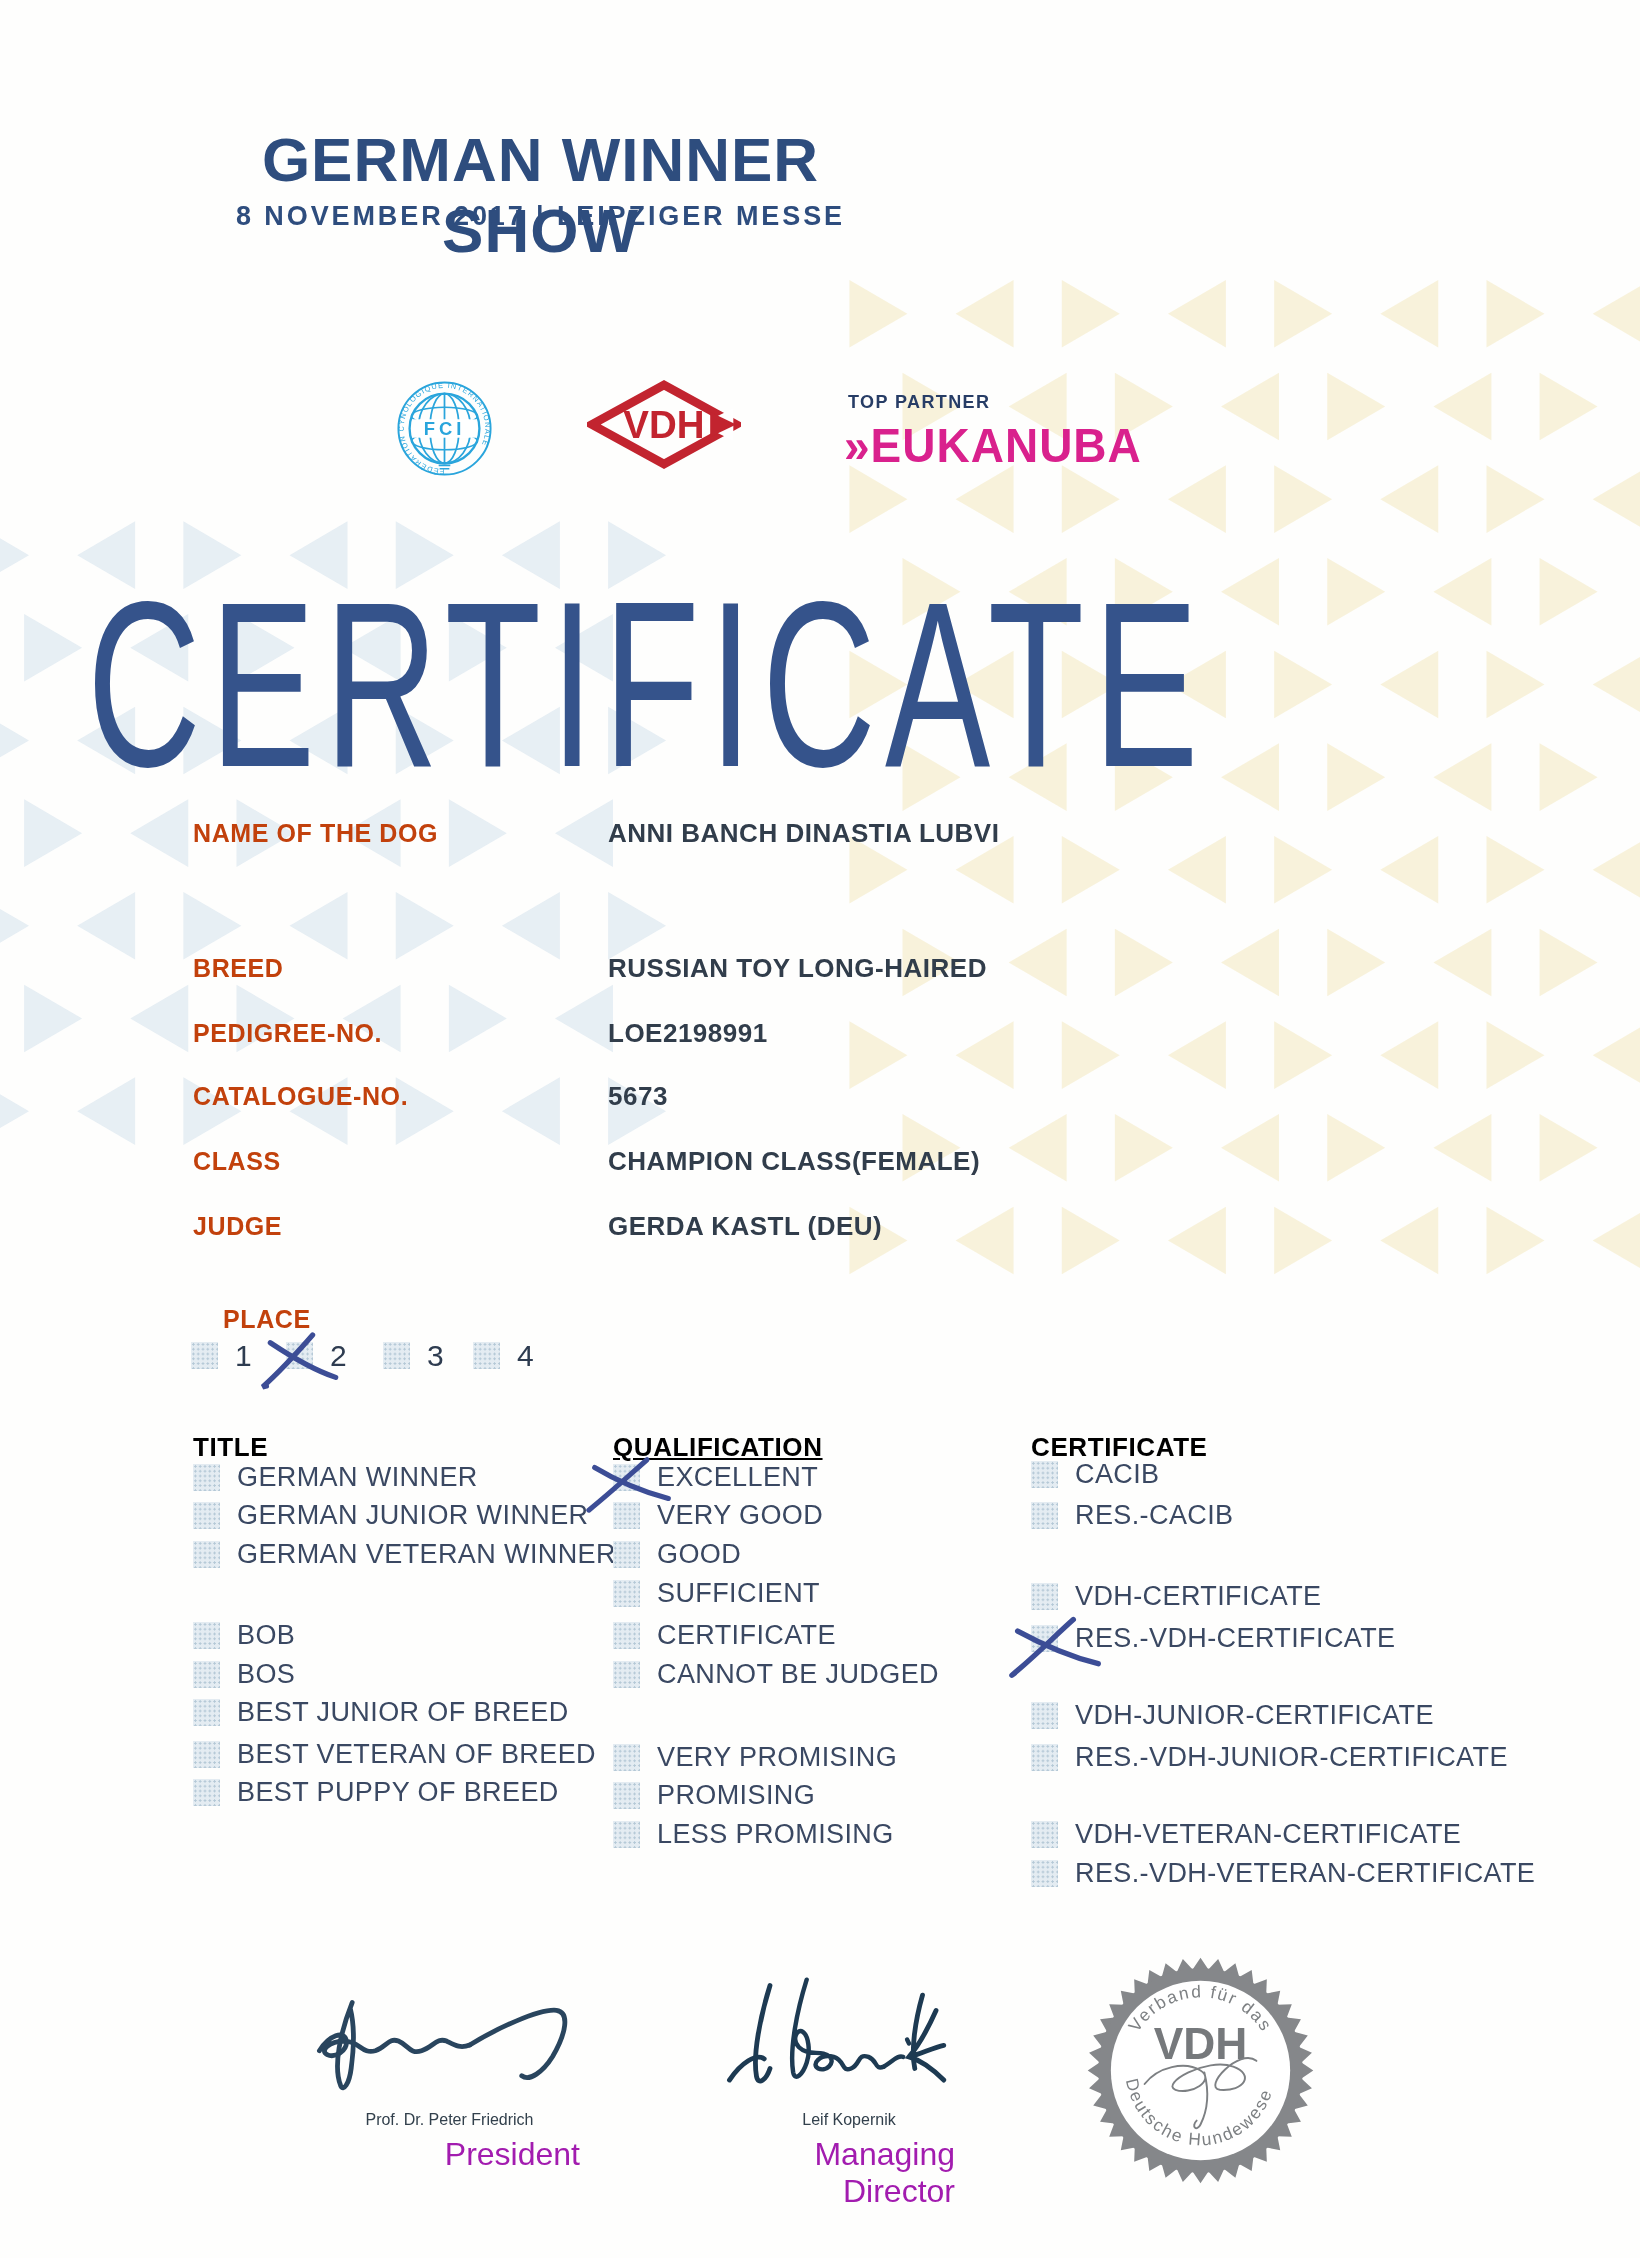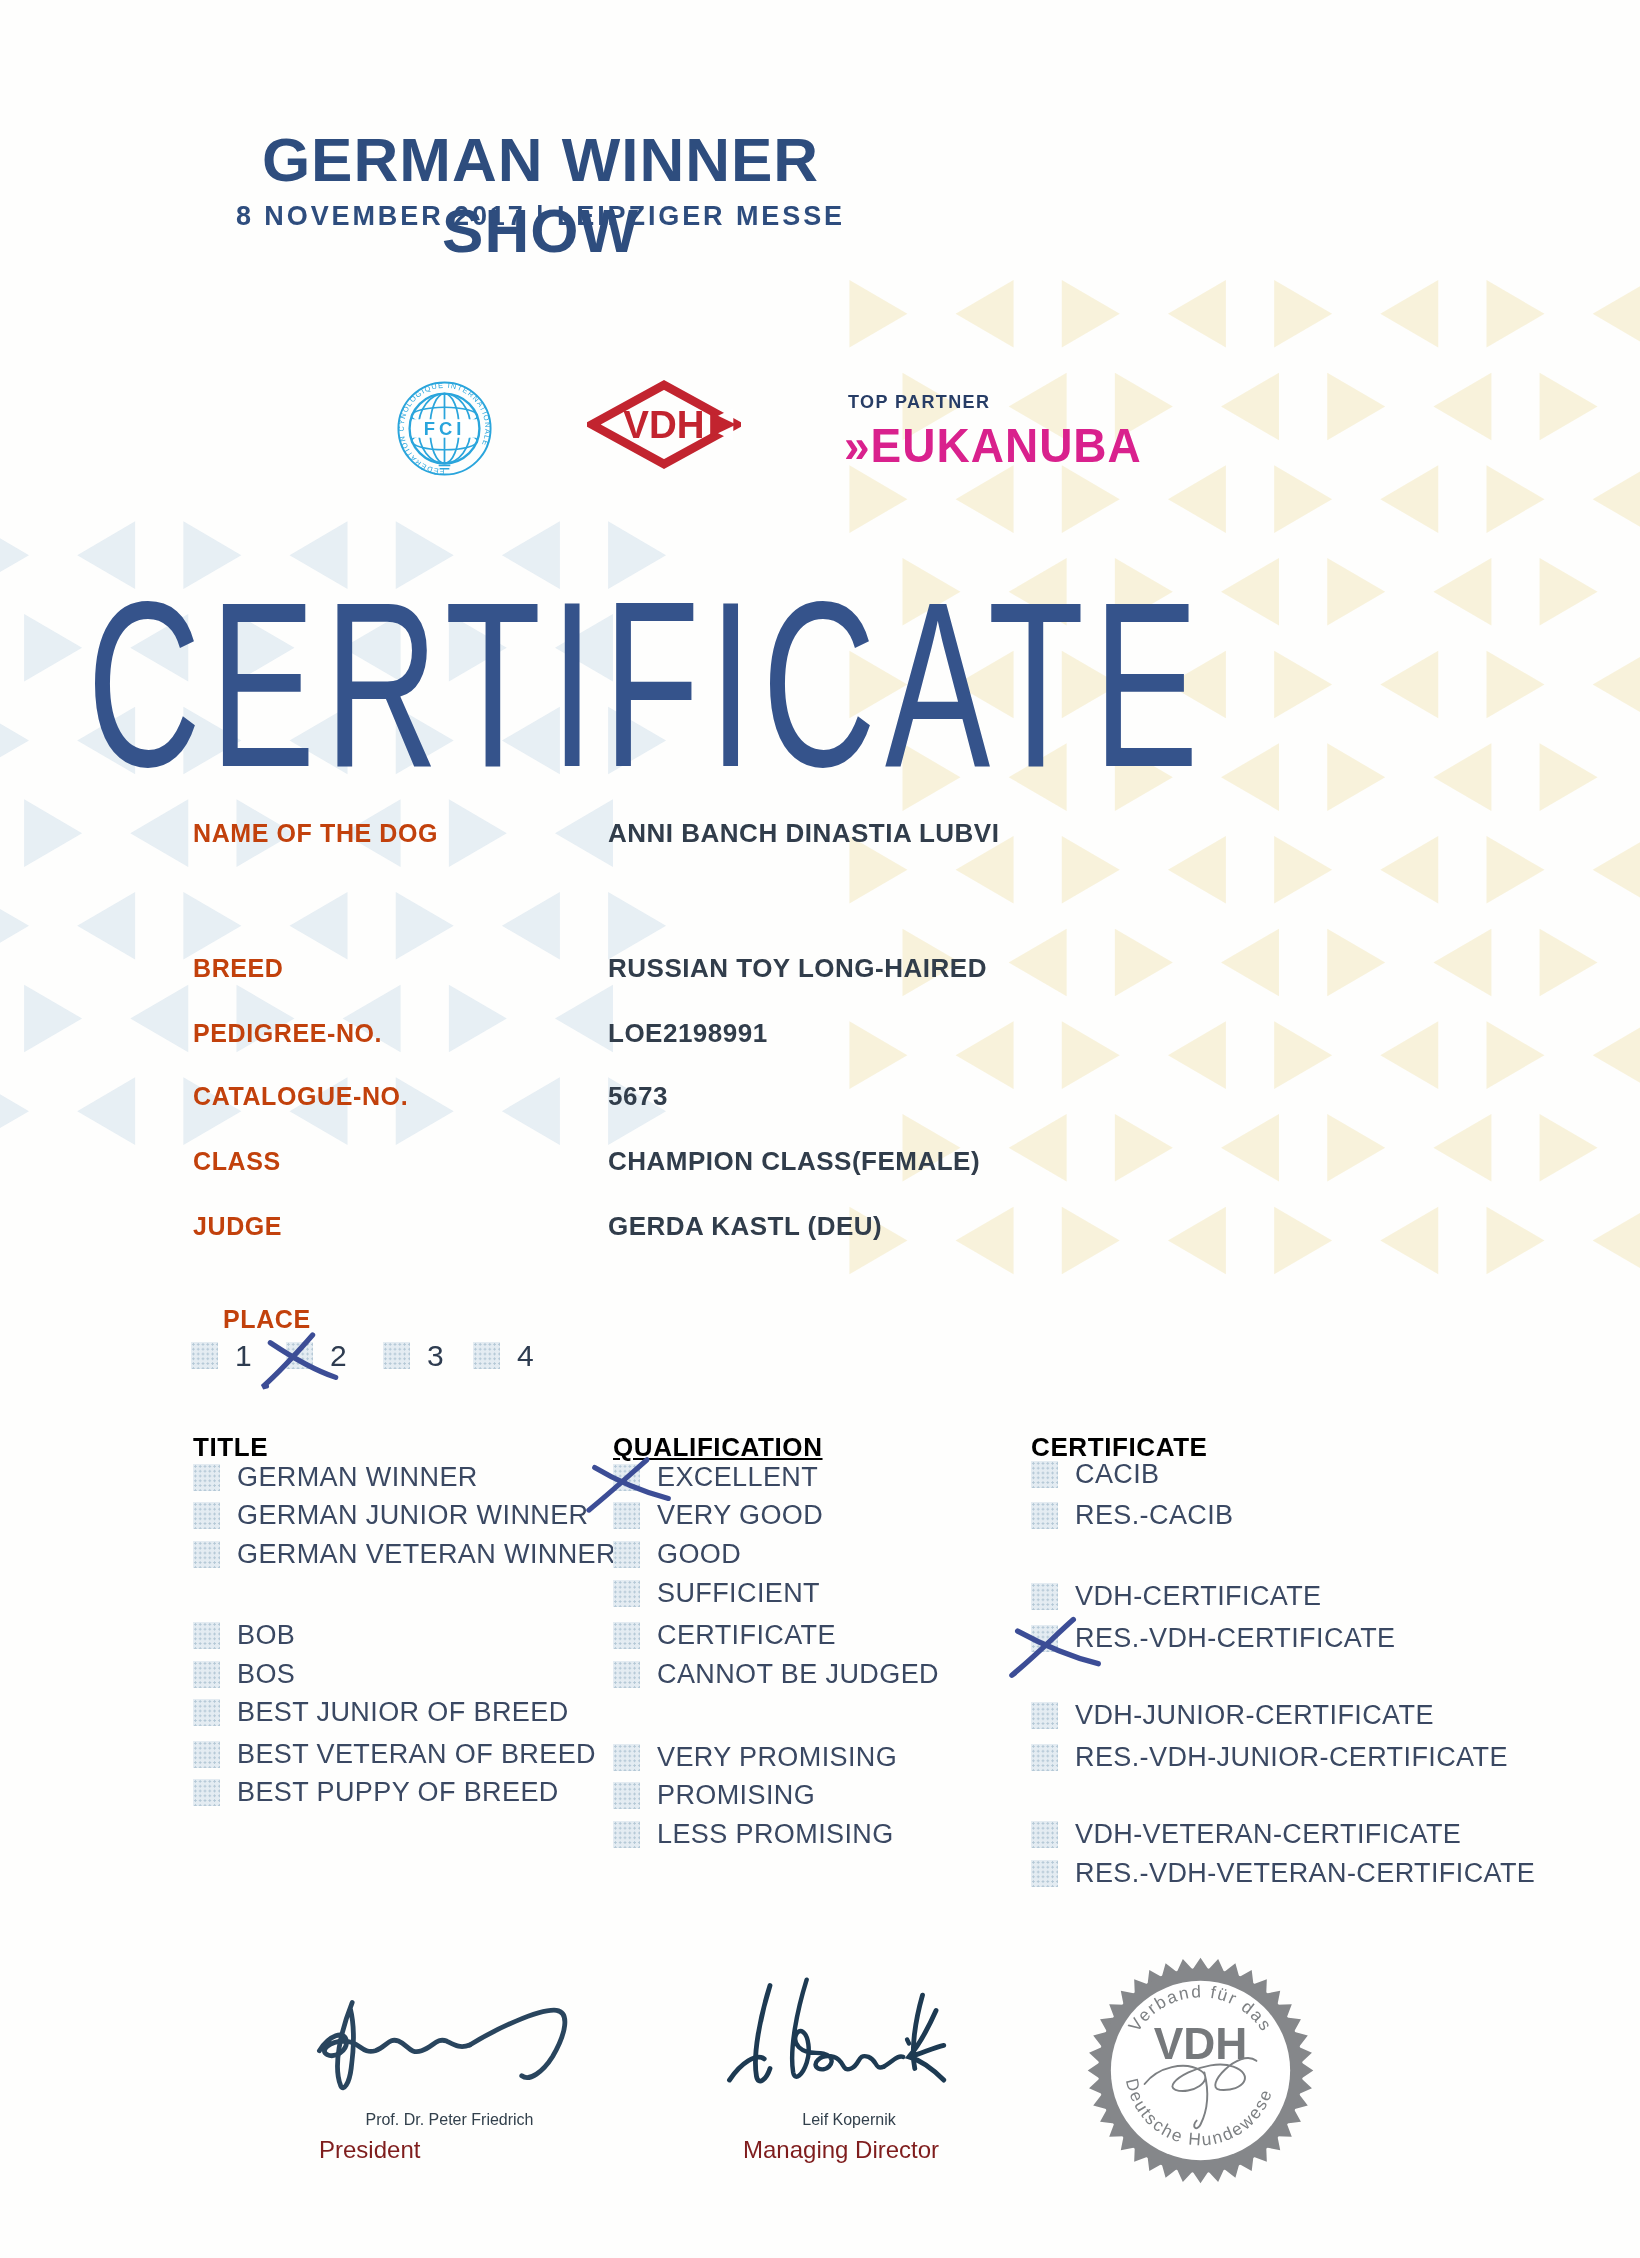--- a/index.html
+++ b/index.html
@@ -51,21 +51,21 @@
   }
   .optlabel{
     position:absolute; left:44px; top:0; font-size:27px; font-weight:400;
     letter-spacing:0.4px; color:#3a4862; line-height:27px;
   }
   .placenum{font-size:30px; color:#2e3c50; letter-spacing:0;}
 
   .xmark{position:absolute; z-index:3; pointer-events:none;}
 
   .signame{position:absolute; text-align:center; font-size:16px; color:#32404c;}
-  .sigrole{position:absolute; text-align:left; font-size:24px; color:#7f1d1d;}
+  .sigrole{position:absolute; text-align:right; font-size:32px; color:#a21caf;}
 </style>
 </head>
 <body>
 
 <div id="page">
 
   <svg id="bgpat" width="1640" height="2258" viewBox="0 0 1699 2339">
       <polygon points="-30,540 -30,610 30,575" fill="#cfe0ec" fill-opacity="0.5"></polygon>
       <polygon points="140,540 140,610 80,575" fill="#cfe0ec" fill-opacity="0.5"></polygon>
       <polygon points="190,540 190,610 250,575" fill="#cfe0ec" fill-opacity="0.5"></polygon>

